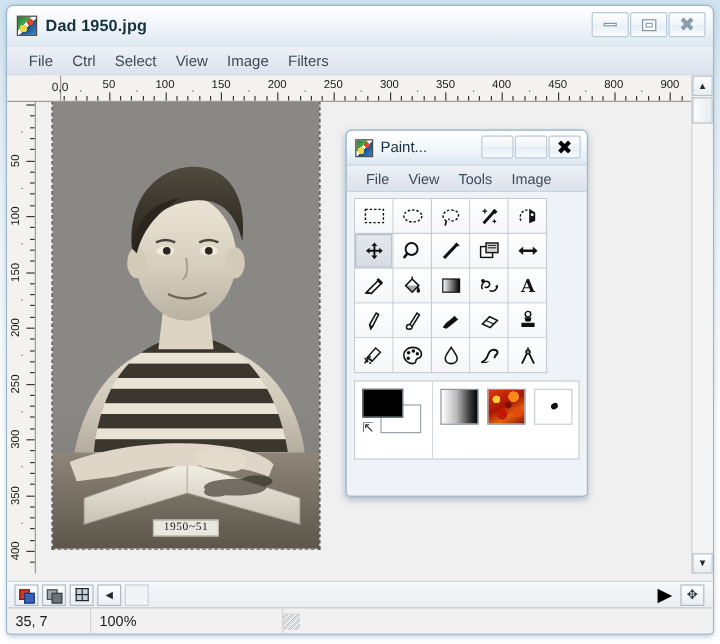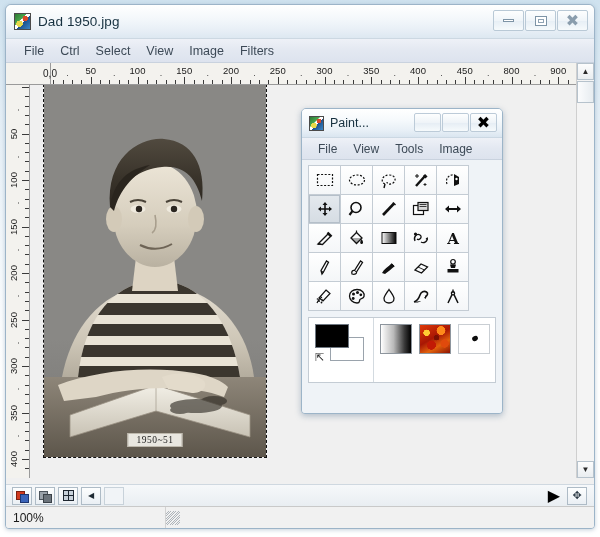--- a/index.html
+++ b/index.html
@@ -55,20 +55,21 @@
       radial-gradient(circle at 68% 30%, #d94a2a 0 18%, transparent 19%),
       linear-gradient(135deg, #2d7a33 0%, #4aa84f 38%, #ffffff 39%, #ffffff 54%, #1b4f8a 55%, #3a86c8 100%);
     flex: 0 0 auto;
     box-sizing: border-box;
   }
   .win-title {
     font-size: 13.5px;
     color: #16303f;
     letter-spacing: 0.1px;
     white-space: nowrap;
+    font-weight: bold;
   }
   .win-controls {
     position: absolute;
     right: 6px;
     top: 5px;
     display: flex;
   }
   .wbtn {
     width: 31px;
     height: 21px;
@@ -378,21 +379,21 @@
     height: 14px;
     margin: 0 3px 3px 0;
     background:
       linear-gradient(135deg, transparent 45%, #aeb4ba 45%, #aeb4ba 55%, transparent 55%) 0 0/5px 5px,
       linear-gradient(135deg, transparent 45%, #aeb4ba 45%, #aeb4ba 55%, transparent 55%) 4px 4px/5px 5px;
   }
 
   
   .toolbox {
     position: absolute;
-    left: 301px;
+    left: 288px;
     top: 108px;
     width: 202px;
     height: 306px;
     border: 1px solid #9cb4c8;
     border-radius: 5px 5px 4px 4px;
     background: #dfeaf2;
     box-shadow: 0 2px 6px rgba(80,110,140,0.4);
     box-sizing: border-box;
     overflow: hidden;
   }
@@ -841,20 +842,21 @@
       </div>
       <div class="lbtn" style="font-size:8px;color:#1f2a33;">◀</div>
       <div class="lbtn spacer"></div>
       <div class="bb-right">
         <div class="lbtn" style="border:none;background:transparent;">▶</div>
         <div class="lbtn" style="font-size:11px;color:#2c3a46;">✥</div>
       </div>
     </div>
 
     <div class="statusbar">
+      <div class="sb-cell coords">35, 7</div>
       <div class="sb-cell zoom">100%</div>
       <div class="sb-grip"></div>
     </div>
 
   </div>
 
   <div class="toolbox">
 
     <div class="tb-title">
       <div class="tb-icon"></div>

